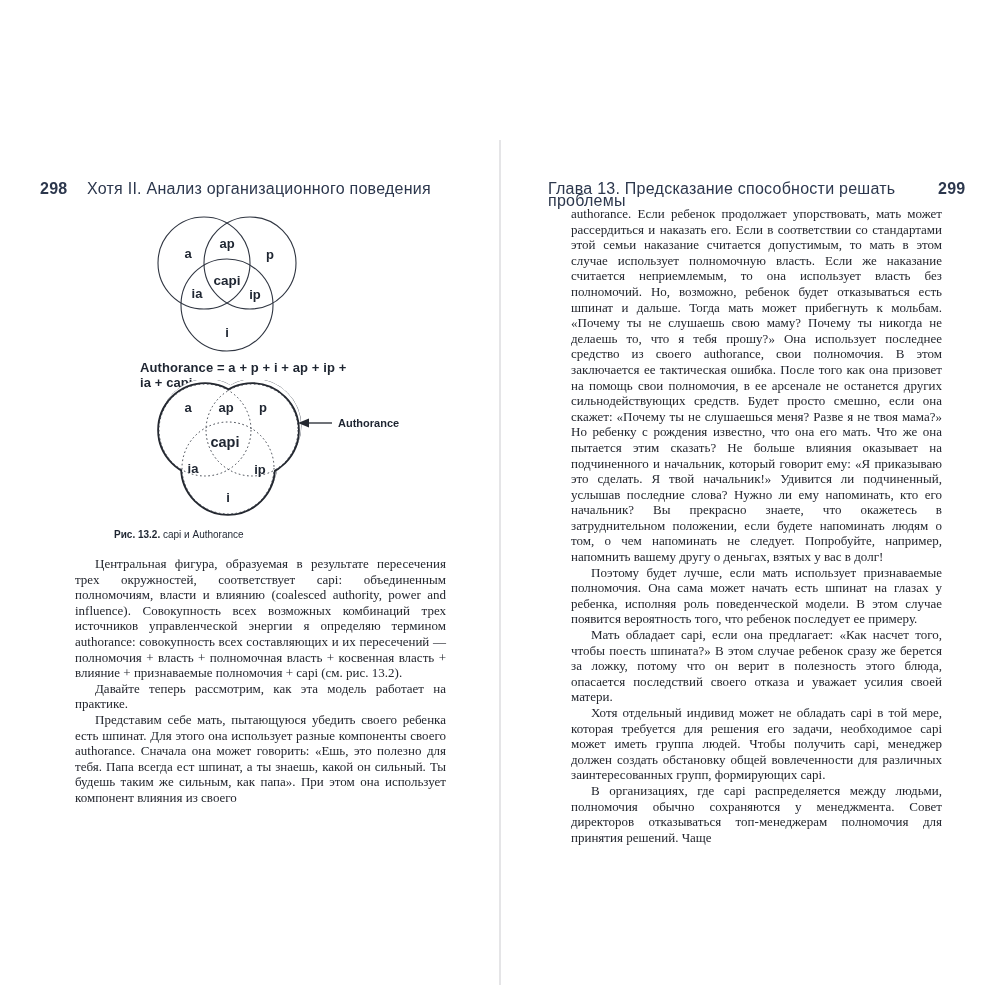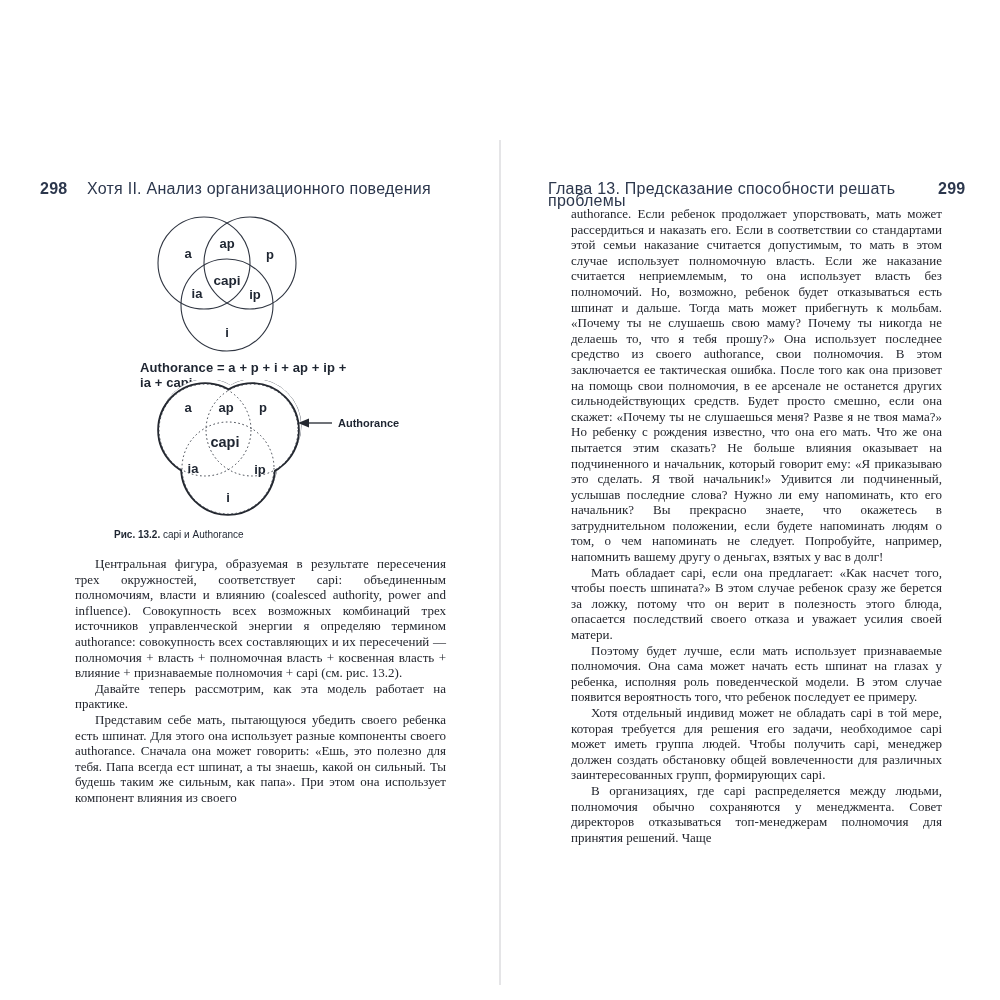--- a/index.html
+++ b/index.html
@@ -124,17 +124,17 @@
 </div>
 
 <div class="body-col body-left">
   <p class="para indent">Центральная фигура, образуемая в результате пересечения трех окружностей, соответствует capi: объединенным полномочиям, власти и влиянию (coalesced authority, power and influence). Совокупность всех возможных комбинаций трех источников управленческой энергии я определяю термином authorance: совокупность всех составляющих и их пересечений — полномочия + власть + полномочная власть + косвенная власть + влияние + признаваемые полномочия + capi (см. рис. 13.2).</p>
   <p class="para indent">Давайте теперь рассмотрим, как эта модель работает на практике.</p>
   <p class="para indent">Представим себе мать, пытающуюся убедить своего ребенка есть шпинат. Для этого она использует разные компоненты своего authorance. Сначала она может говорить: «Ешь, это полезно для тебя. Папа всегда ест шпинат, а ты знаешь, какой он сильный. Ты будешь таким же сильным, как папа». При этом она использует компонент влияния из своего</p>
 </div>
 
 <div class="body-col body-right">
   <p class="para">authorance. Если ребенок продолжает упорствовать, мать может рассердиться и наказать его. Если в соответствии со стандартами этой семьи наказание считается допустимым, то мать в этом случае использует полномочную власть. Если же наказание считается неприемлемым, то она использует власть без полномочий. Но, возможно, ребенок будет отказываться есть шпинат и дальше. Тогда мать может прибегнуть к мольбам. «Почему ты не слушаешь свою маму? Почему ты никогда не делаешь то, что я тебя прошу?» Она использует последнее средство из своего authorance, свои полномочия. В этом заключается ее тактическая ошибка. После того как она призовет на помощь свои полномочия, в ее арсенале не останется других сильнодействующих средств. Будет просто смешно, если она скажет: «Почему ты не слушаешься меня? Разве я не твоя мама?» Но ребенку с рождения известно, что она его мать. Что же она пытается этим сказать? Не больше влияния оказывает на подчиненного и начальник, который говорит ему: «Я приказываю это сделать. Я твой начальник!» Удивится ли подчиненный, услышав последние слова? Нужно ли ему напоминать, кто его начальник? Вы прекрасно знаете, что окажетесь в затруднительном положении, если будете напоминать людям о том, о чем напоминать не следует. Попробуйте, например, напомнить вашему другу о деньгах, взятых у вас в долг!</p>
+  <p class="para indent">Поэтому будет лучше, если мать использует признаваемые полномочия. Она сама может начать есть шпинат на глазах у ребенка, исполняя роль поведенческой модели. В этом случае появится вероятность того, что ребенок последует ее примеру.</p>
   <p class="para indent">Мать обладает capi, если она предлагает: «Как насчет того, чтобы поесть шпината?» В этом случае ребенок сразу же берется за ложку, потому что он верит в полезность этого блюда, опасается последствий своего отказа и уважает усилия своей матери.</p>
-  <p class="para indent">Поэтому будет лучше, если мать использует признаваемые полномочия. Она сама может начать есть шпинат на глазах у ребенка, исполняя роль поведенческой модели. В этом случае появится вероятность того, что ребенок последует ее примеру.</p>
   <p class="para indent">Хотя отдельный индивид может не обладать capi в той мере, которая требуется для решения его задачи, необходимое capi может иметь группа людей. Чтобы получить capi, менеджер должен создать обстановку общей вовлеченности для различных заинтересованных групп, формирующих capi.</p>
   <p class="para indent">В организациях, где capi распределяется между людьми, полномочия обычно сохраняются у менеджмента. Совет директоров отказываться топ-менеджерам полномочия для принятия решений. Чаще</p>
 </div>
 
 </body></html>

